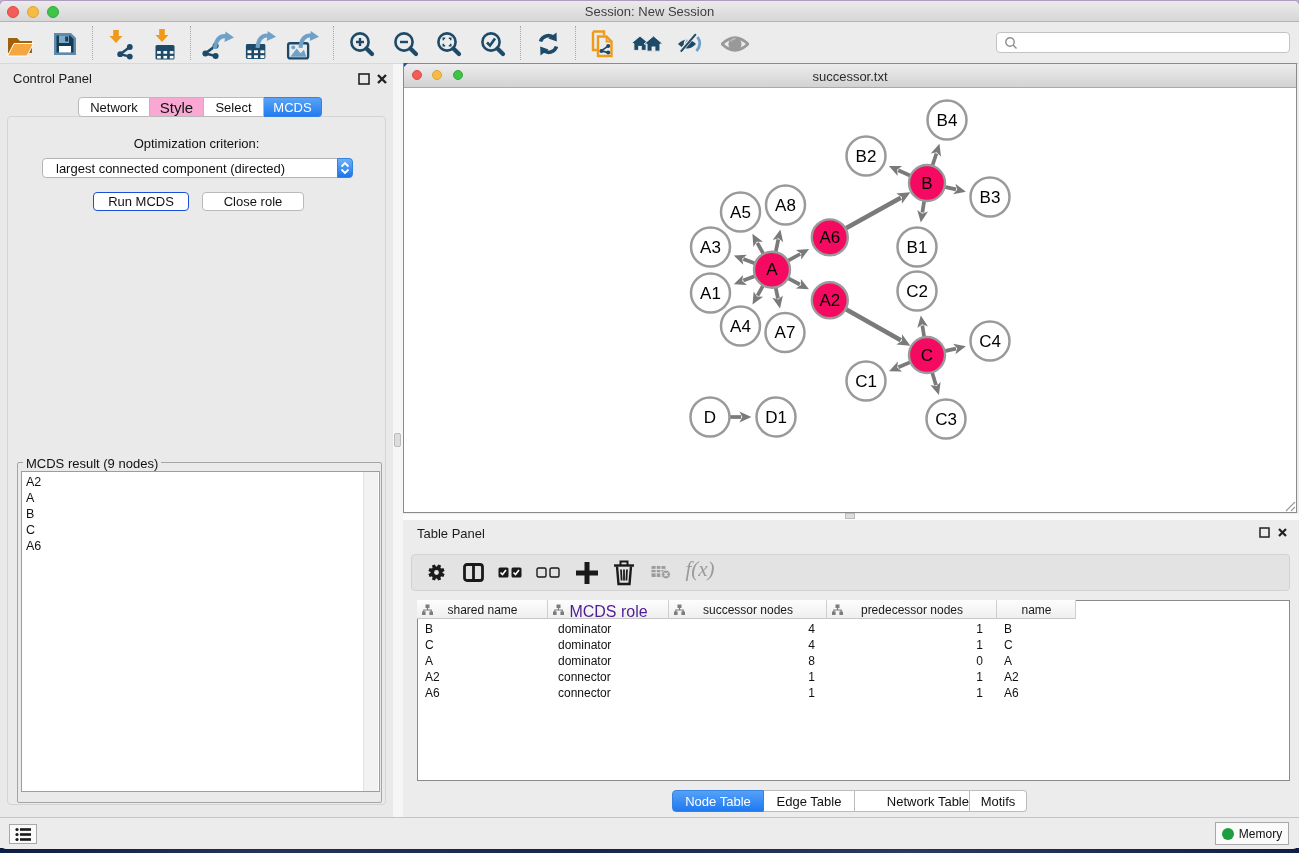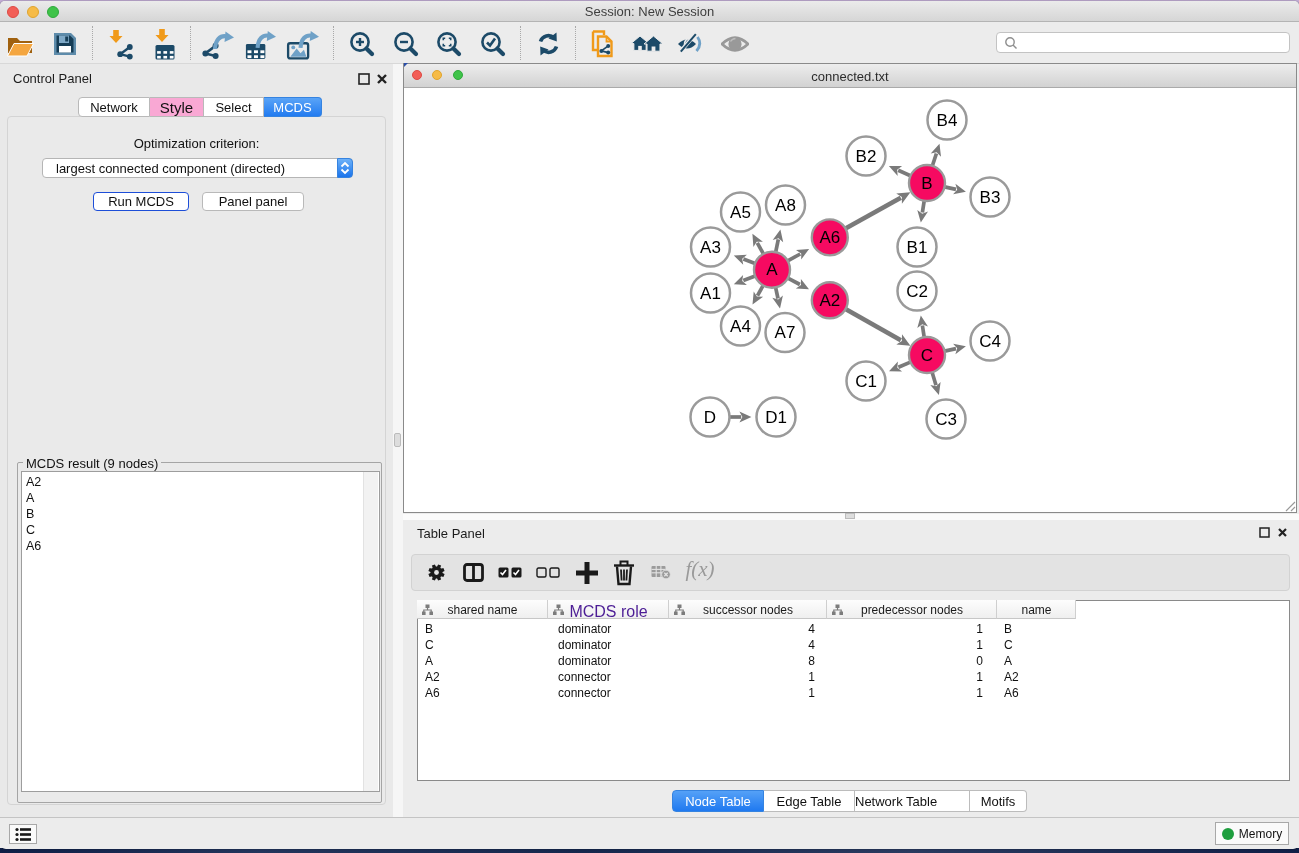--- a/index.html
+++ b/index.html
@@ -185,40 +185,40 @@
 <div style="position:absolute;left:264px;top:97px;width:58px;height:20px;background:linear-gradient(#5aa4f7,#227bf0);color:#fff;border:1px solid #3583e0;border-radius:0 4px 4px 0;border-left:none;font-size:13px;text-align:center;line-height:19px">MCDS</div>
 <div style="position:absolute;left:0;top:136px;width:393px;text-align:center;font-size:13px;color:#111">Optimization criterion:</div>
 <div style="position:absolute;left:42px;top:158px;width:311px;height:20px;background:#fff;border:1px solid #b5b5b5;border-radius:4px"></div>
 <div style="position:absolute;left:56px;top:161px;font-size:13px;color:#111">largest connected component (directed)</div>
 <div style="position:absolute;left:337px;top:158px;width:16px;height:20px;background:linear-gradient(#6db1f8,#1a74ec);border-radius:0 4px 4px 0;border:1px solid #3583e0"></div>
 <svg style="position:absolute;left:339px;top:161px" width="12" height="14">
     <path d="M2.5,5.5 L6,2 L9.5,5.5" fill="none" stroke="#fff" stroke-width="1.8"></path>
     <path d="M2.5,8.5 L6,12 L9.5,8.5" fill="none" stroke="#fff" stroke-width="1.8"></path>
   </svg>
 <div style="position:absolute;left:93px;top:192px;width:96px;height:19px;background:#fff;border:1px solid #1d4ed8;border-radius:4px;font-size:13px;text-align:center;line-height:18px;color:#111">Run MCDS</div>
-<div style="position:absolute;left:202px;top:192px;width:102px;height:19px;background:#fff;border:1px solid #b9b9b9;border-radius:4px;font-size:13px;text-align:center;line-height:18px;color:#111">Panel panel</div>
+<div style="position:absolute;left:202px;top:192px;width:102px;height:19px;background:#fff;border:1px solid #b9b9b9;border-radius:4px;font-size:13px;text-align:center;line-height:18px;color:#111">Close role</div>
 <div style="position:absolute;left:17px;top:462px;width:365px;height:341px;border:1px solid #a5a5a5;border-radius:2px"></div>
 <div style="position:absolute;left:23px;top:456px;background:#eaeaea;padding:0 3px;font-size:13px;color:#111">MCDS result (9 nodes)</div>
 <div style="position:absolute;left:21px;top:471px;width:359px;height:321px;background:#fff;border:1px solid #9d9d9d"></div>
 <div style="position:absolute;left:363px;top:472px;width:15px;height:319px;background:#f2f2f2;border-left:1px solid #e2e2e2"></div>
 <div style="position:absolute;left:26px;top:474px;font-size:12.5px;color:#111">
     <div style="height:16px;line-height:16px">A2</div>
     <div style="height:16px;line-height:16px">A</div>
     <div style="height:16px;line-height:16px">B</div>
     <div style="height:16px;line-height:16px">C</div>
     <div style="height:16px;line-height:16px">A6</div>
   </div>
 <div style="position:absolute;left:393px;top:64px;width:10px;height:753px;background:#f6f6f6"></div>
 <div style="position:absolute;left:394px;top:433px;width:7px;height:14px;background:#ddd;border:1px solid #bbb;border-radius:2px"></div>
 <div style="position:absolute;left:403px;top:63px;width:894px;height:450px;background:#fff;border:1px solid #8a8a8a"></div>
 <div style="position:absolute;left:404px;top:64px;width:892px;height:24px;background:linear-gradient(#ededed,#d2d2d2);border-bottom:1px solid #aaa"></div>
 <div style="position:absolute;left:412px;top:70px;width:10px;height:10px;border-radius:5px;background:#f25e57;border:1px solid #dd4a44"></div>
 <div style="position:absolute;left:432px;top:70px;width:10px;height:10px;border-radius:5px;background:#f6bb47;border:1px solid #e0a42e"></div>
 <div style="position:absolute;left:453px;top:70px;width:10px;height:10px;border-radius:5px;background:#3fc349;border:1px solid #2fa93c"></div>
-<div style="position:absolute;left:404px;top:69px;width:892px;height:15px;text-align:center;font-size:13px;color:#2c2c2c">connected.txt</div>
+<div style="position:absolute;left:404px;top:69px;width:892px;height:15px;text-align:center;font-size:13px;color:#2c2c2c">successor.txt</div>
 <svg width="893" height="424" style="position:absolute;left:404px;top:88px">
 <line x1="359.4" y1="165.9" x2="353.3" y2="154.8" stroke="#7a7a7a" stroke-width="3.7"></line>
     <path d="M348.4,145.8 L358.9,153.8 L352.7,153.7 L349.4,158.9 Z" fill="#7a7a7a"></path>
 <line x1="371.7" y1="164.1" x2="374.3" y2="151.4" stroke="#7a7a7a" stroke-width="3.7"></line>
     <path d="M376.4,141.4 L379.2,154.3 L374.6,150.2 L368.7,152.1 Z" fill="#7a7a7a"></path>
 <line x1="351.1" y1="175.5" x2="339.4" y2="171.1" stroke="#7a7a7a" stroke-width="3.7"></line>
     <path d="M329.8,167.6 L342.9,166.7 L338.2,170.7 L339.2,176.8 Z" fill="#7a7a7a"></path>
 <line x1="351.2" y1="188.1" x2="339.3" y2="192.6" stroke="#7a7a7a" stroke-width="3.7"></line>
     <path d="M329.8,196.2 L339.1,186.9 L338.2,193.0 L342.9,197.0 Z" fill="#7a7a7a"></path>
 <line x1="359.2" y1="197.4" x2="353.5" y2="207.6" stroke="#7a7a7a" stroke-width="3.7"></line>
@@ -437,21 +437,21 @@
 <div style="position:absolute;left:669px;top:670px;width:146px;text-align:right;font-size:12px;color:#111">1</div>
 <div style="position:absolute;left:827px;top:670px;width:156px;text-align:right;font-size:12px;color:#111">1</div>
 <div style="position:absolute;left:1004px;top:670px;font-size:12px;color:#111">A2</div>
 <div style="position:absolute;left:425px;top:686px;font-size:12px;color:#111">A6</div>
 <div style="position:absolute;left:558px;top:686px;font-size:12px;color:#111">connector</div>
 <div style="position:absolute;left:669px;top:686px;width:146px;text-align:right;font-size:12px;color:#111">1</div>
 <div style="position:absolute;left:827px;top:686px;width:156px;text-align:right;font-size:12px;color:#111">1</div>
 <div style="position:absolute;left:1004px;top:686px;font-size:12px;color:#111">A6</div>
 <div style="position:absolute;left:672px;top:790px;width:92px;height:22px;background:linear-gradient(#55a1f7,#1f79f0);color:#fff;border:1px solid #3583e0;border-radius:4px 0 0 4px;font-size:13px;text-align:center;line-height:21px">Node Table</div>
 <div style="position:absolute;left:764px;top:790px;width:91px;height:22px;background:#fff;color:#111;border:1px solid #bcbcbc;border-left:none;;font-size:13px;text-align:center;line-height:21px">Edge Table</div>
-<div style="position:absolute;left:855px;top:790px;width:115px;height:22px;background:#fff;color:#111;border:1px solid #bcbcbc;border-left:none;;font-size:13px;text-align:left;line-height:21px">Network Table</div>
+<div style="position:absolute;left:855px;top:790px;width:115px;height:22px;background:#fff;color:#111;border:1px solid #bcbcbc;border-left:none;;font-size:13px;text-align:right;line-height:21px">Network Table</div>
 <div style="position:absolute;left:970px;top:790px;width:57px;height:22px;background:#fff;color:#111;border:1px solid #bcbcbc;border-left:none;border-radius:0 4px 4px 0;font-size:13px;text-align:center;line-height:21px">Motifs</div>
 <div style="position:absolute;left:0;top:817px;width:1299px;height:31px;background:#ececec;border-top:1px solid #c4c4c4"></div>
 <div style="position:absolute;left:9px;top:824px;width:28px;height:20px;background:#fafafa;border:1px solid #a8a8a8;display:flex;align-items:center;justify-content:center">
     <svg width="18" height="17" viewBox="0 0 18 17" style="">
       <circle cx="3" cy="3.5" r="1.6" fill="#1a1a1a"></circle>
       <circle cx="3" cy="8.5" r="1.6" fill="#1a1a1a"></circle>
       <circle cx="3" cy="13.5" r="1.6" fill="#1a1a1a"></circle>
       <rect x="6" y="2.2" width="11" height="2.6" fill="#1a1a1a"></rect>
       <rect x="6" y="7.2" width="11" height="2.6" fill="#1a1a1a"></rect>
       <rect x="6" y="12.2" width="11" height="2.6" fill="#1a1a1a"></rect>

